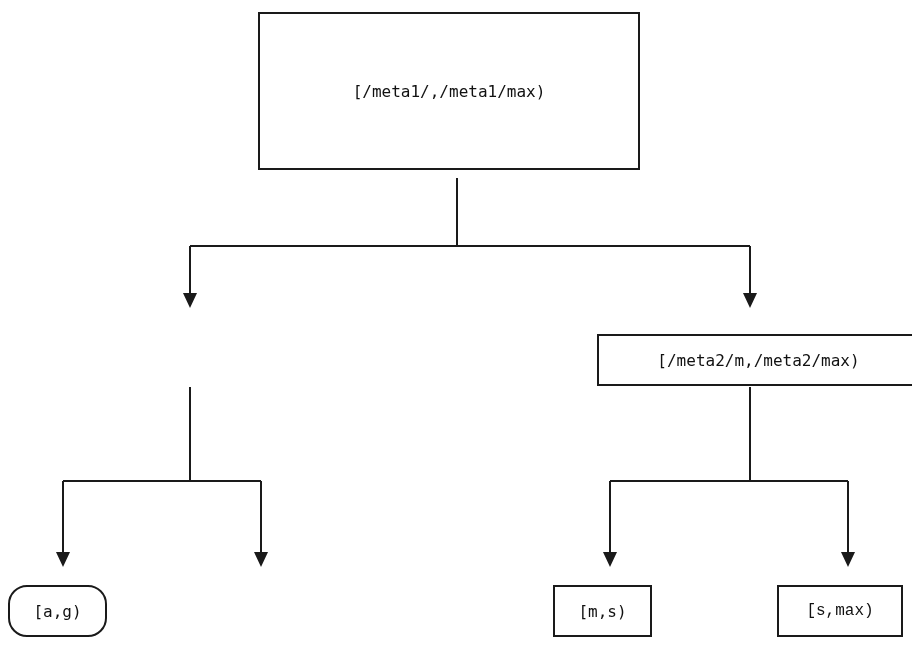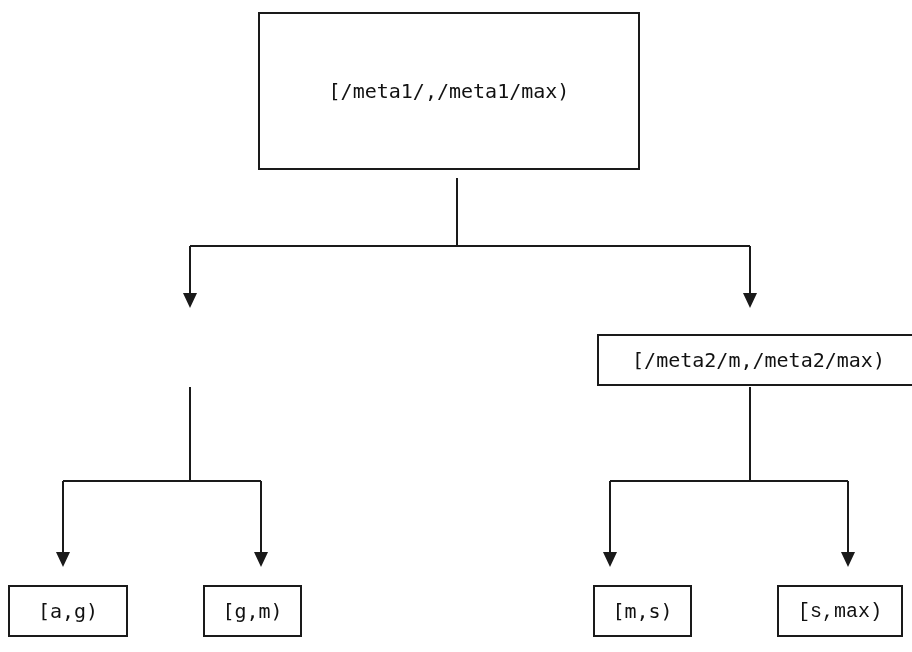--- a/index.html
+++ b/index.html
@@ -33,29 +33,29 @@
   }
   .node {
     position: absolute;
     box-sizing: border-box;
     border: 2px solid var(--line_color, #1a1a1a);
     background: var(--background, #ffffff);
     display: flex;
     align-items: center;
     justify-content: center;
     color: var(--text_color, #111111);
-    font-size: 20px;
+    font-size: 16px;
     white-space: nowrap;
   }
   .node-root      { left: 258px; top: 12px;  width: 382px; height: 158px; }
   .node-left      { left: 22px;  top: 325px; width: 325px; height: 52px; }
   .node-right     { left: 597px; top: 325px; width: 323px; height: 52px; margin-top: 9px; }
-  .node-leaf-ag   { left: 8px;   top: 585px; width: 120px;  height: 52px; }
+  .node-leaf-ag   { left: 8px;   top: 585px; width: 99px;  height: 52px; border-radius: 19px; }
   .node-leaf-gm   { left: 203px; top: 585px; width: 99px;  height: 52px; }
-  .node-leaf-ms   { left: 553px; top: 585px; width: 99px;  height: 52px; margin-left: 40px; }
+  .node-leaf-ms   { left: 553px; top: 585px; width: 99px;  height: 52px; }
   .node-leaf-smax { left: 777px; top: 585px; width: 126px; height: 52px; font-family: Liberation Mono, monospace; }
 </style>
 </head>
 <body>
 
 <div class="canvas" style="--background: #ffffff; --line_color: #1a1a1a; --text_color: #111111;">
 
   <svg class="edges-svg" viewBox="0 0 912 652" aria-hidden="true">
 
     <g>
@@ -83,23 +83,20 @@
 
 
   <div class="node node-right">
     <span>[/meta2/m,/meta2/max)</span>
   </div>
 
   <div class="node node-leaf-ag">
     <span>[a,g)</span>
   </div>
 
-  <div class="node node-leaf-gm">
-    <span>[g,m)</span>
-  </div>
 
   <div class="node node-leaf-ms">
     <span>[m,s)</span>
   </div>
 
   <div class="node node-leaf-smax">
     <span>[s,max)</span>
   </div>
 
 </div>

